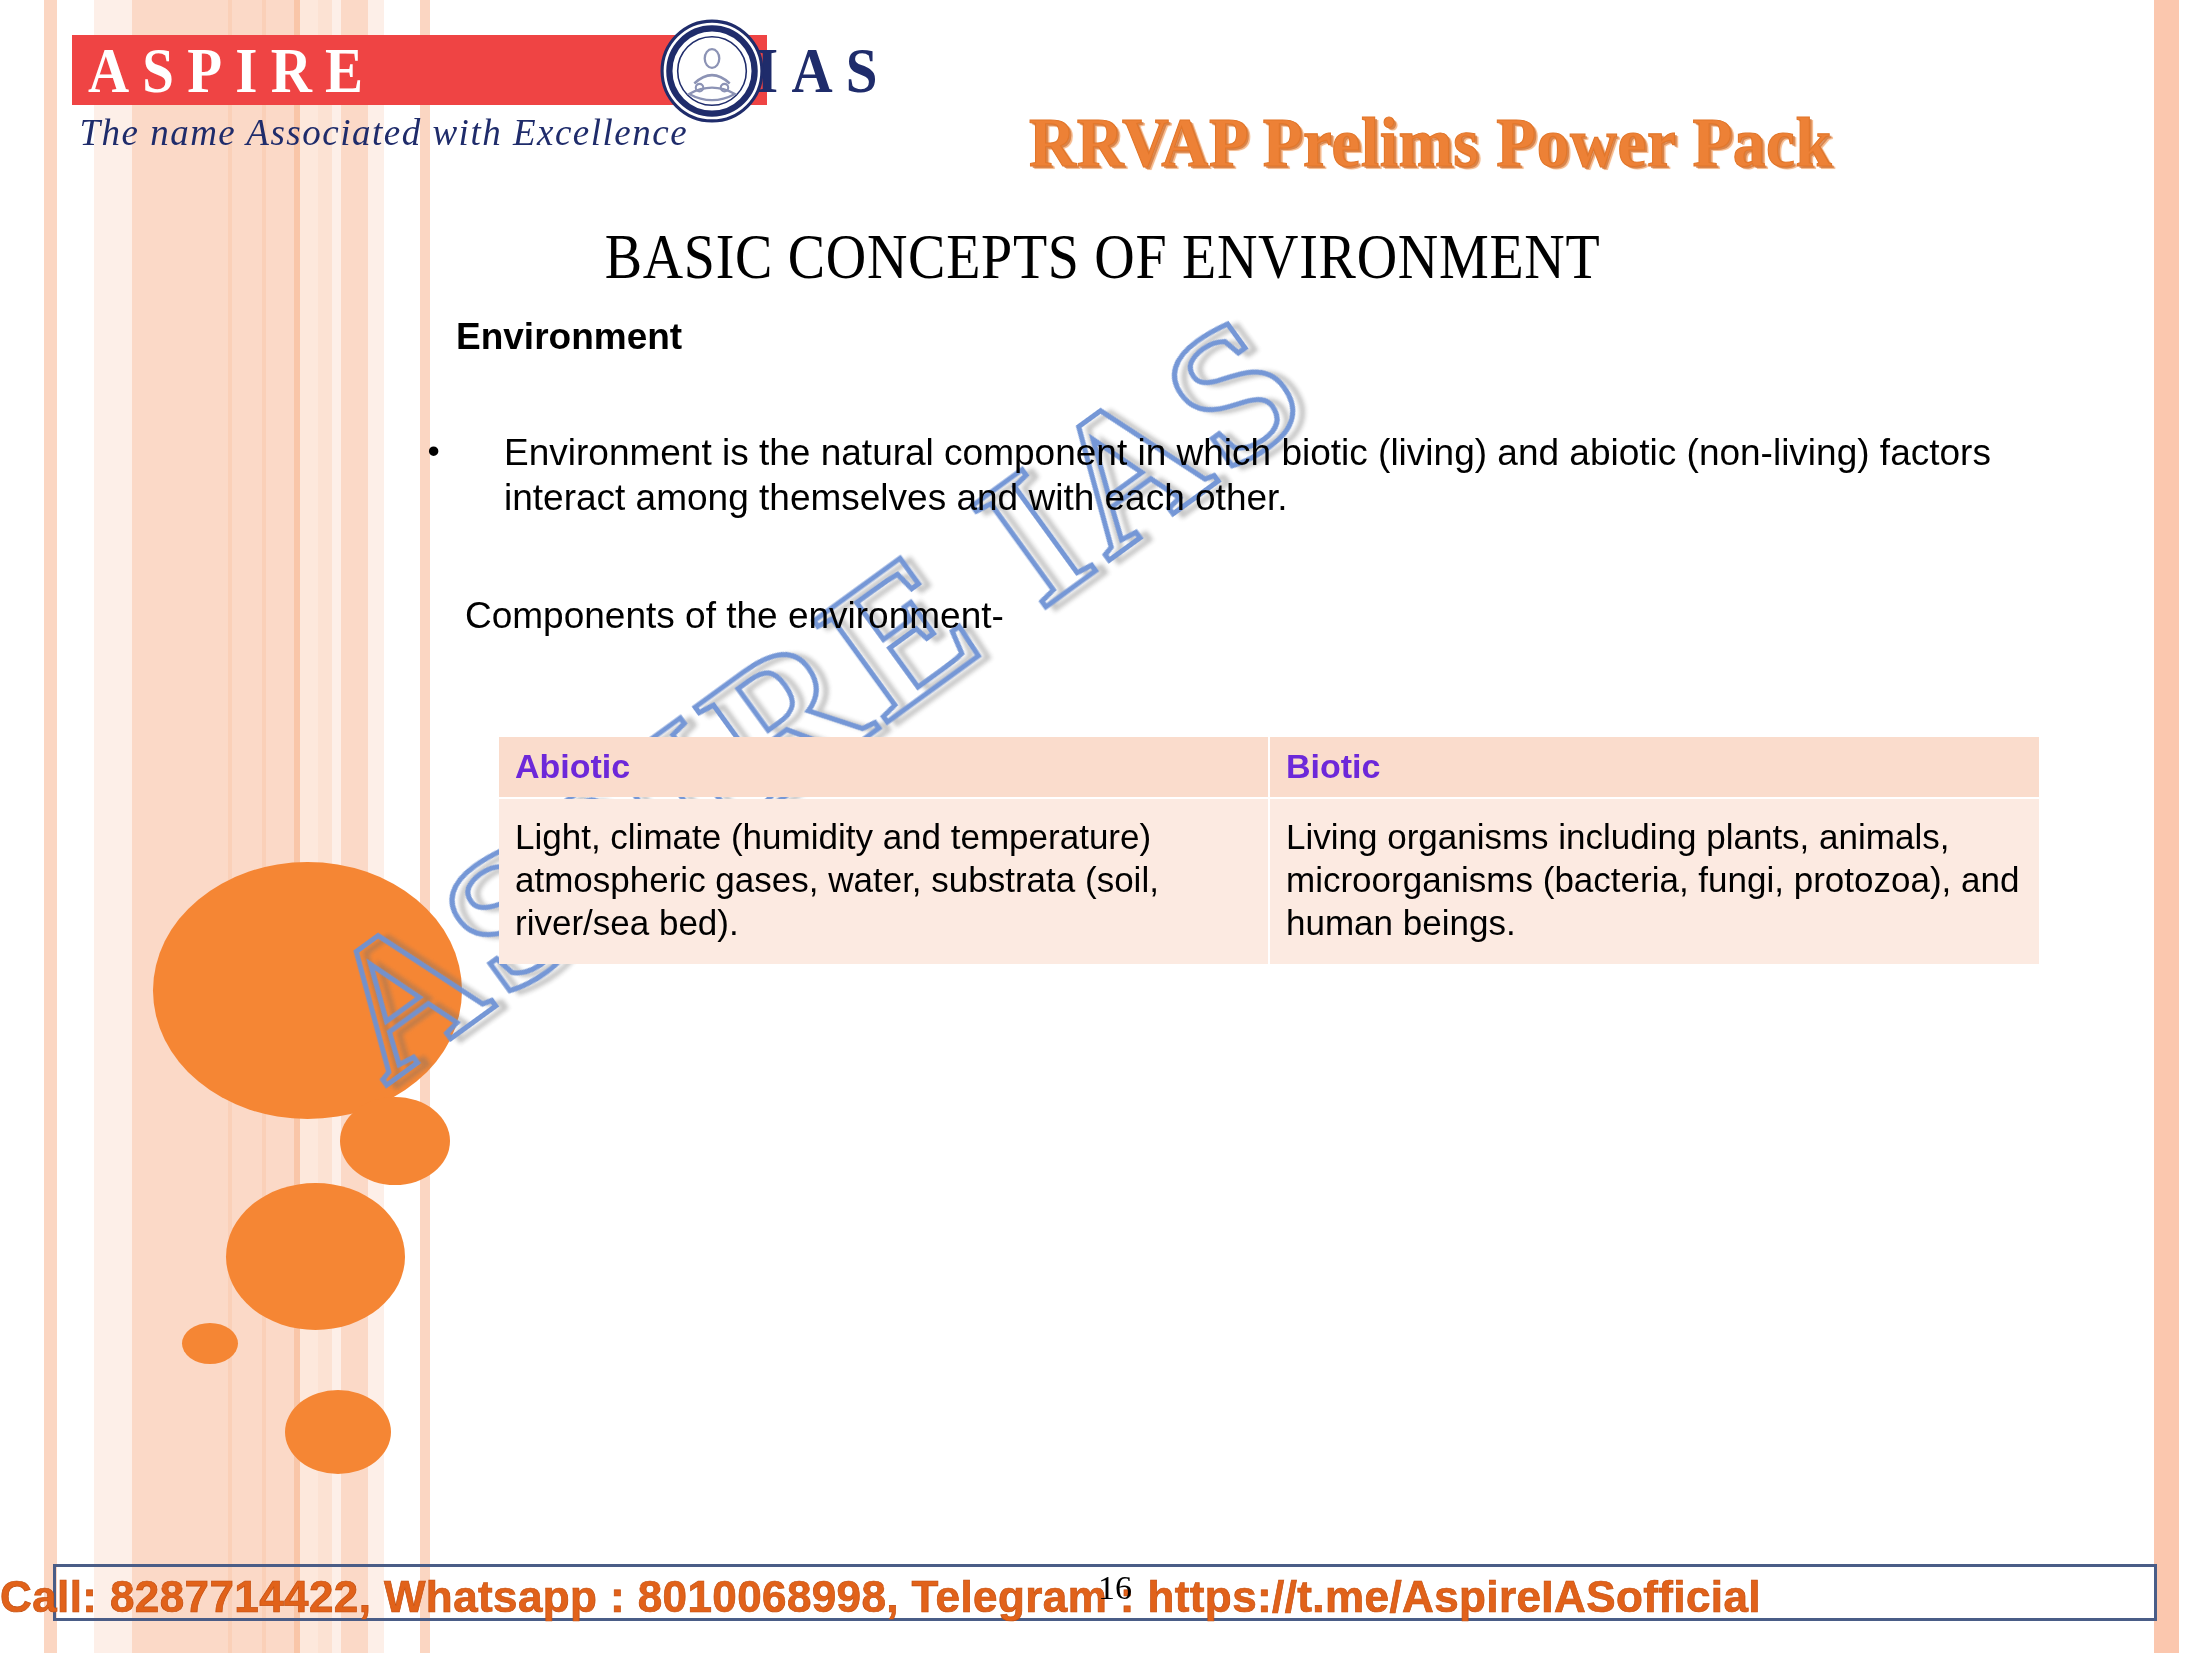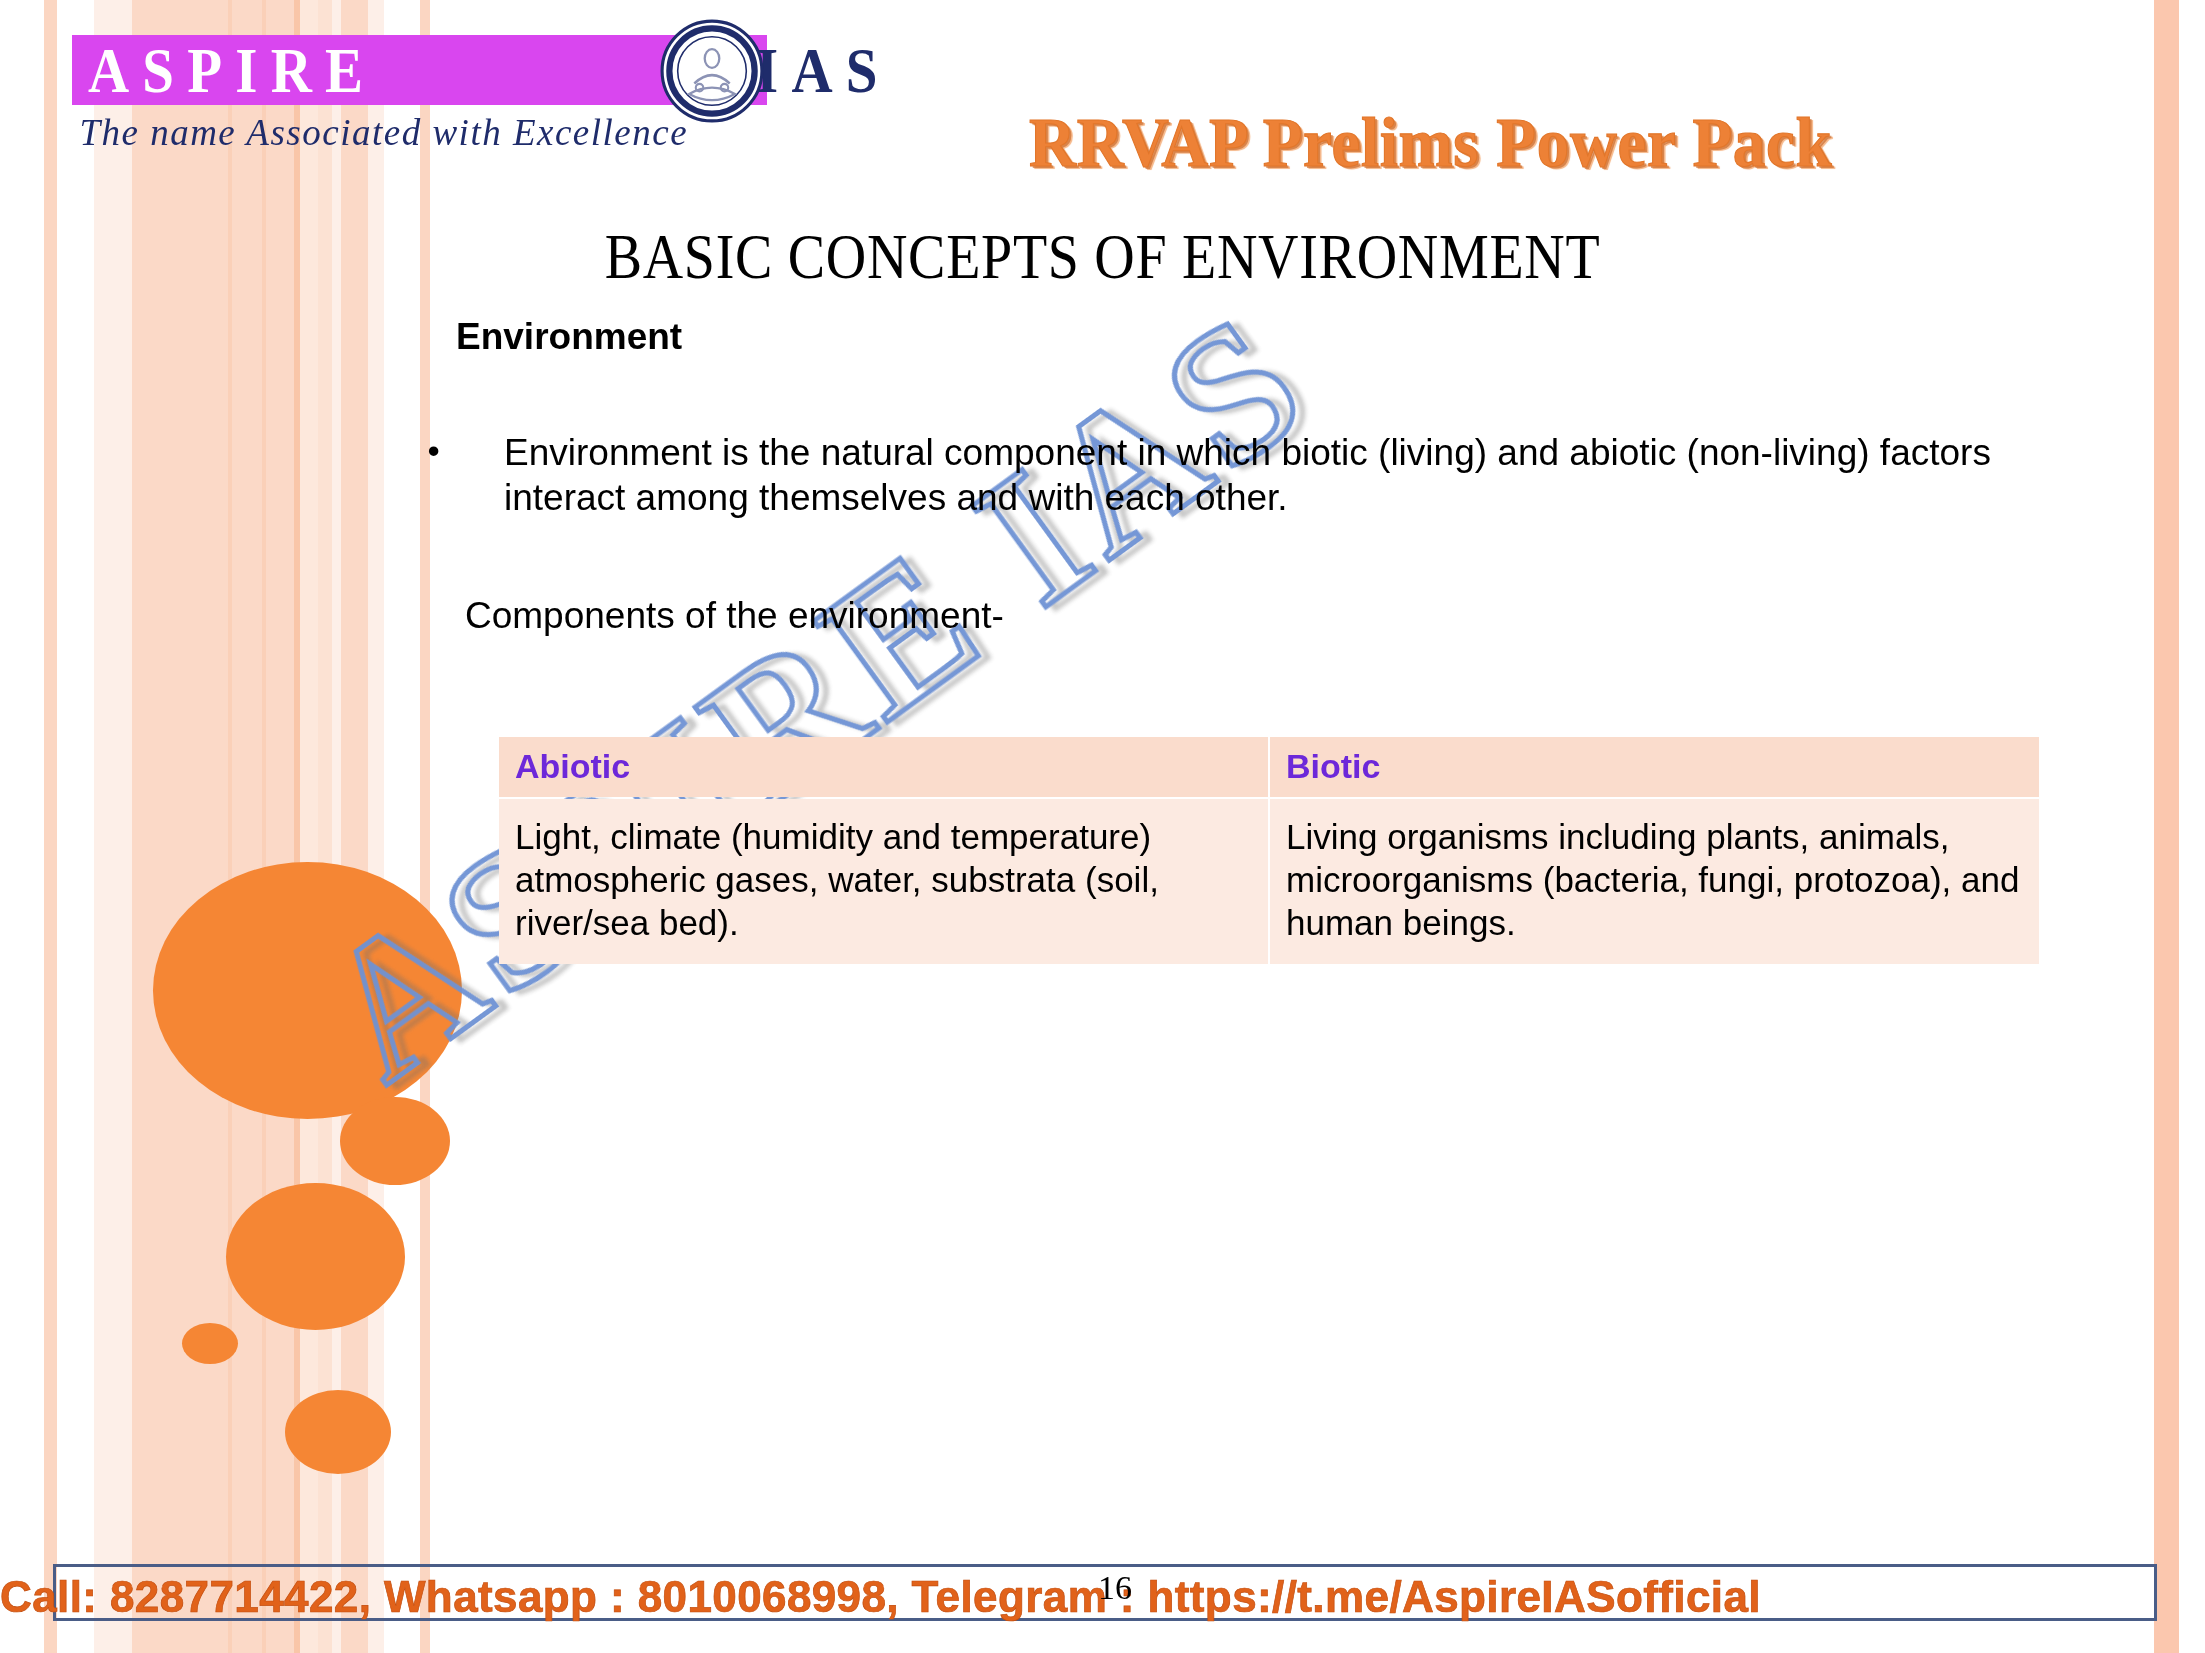--- a/index.html
+++ b/index.html
@@ -43,21 +43,21 @@
   
   .logo-wrap {
     position: absolute;
     left: 72px;
     top: 35px;
     z-index: 6;
     width: 882px;
   }
   .logo-bar {
     position: relative;
-    background: #d946ef;
+    background: #ef4444;
     width: 695px;
     height: 70px;
     display: flex;
     align-items: center;
     padding-left: 16px;
   }
   .logo-word {
     color: #ffffff;
     font-family: "Liberation Serif", serif;
     font-weight: bold;

